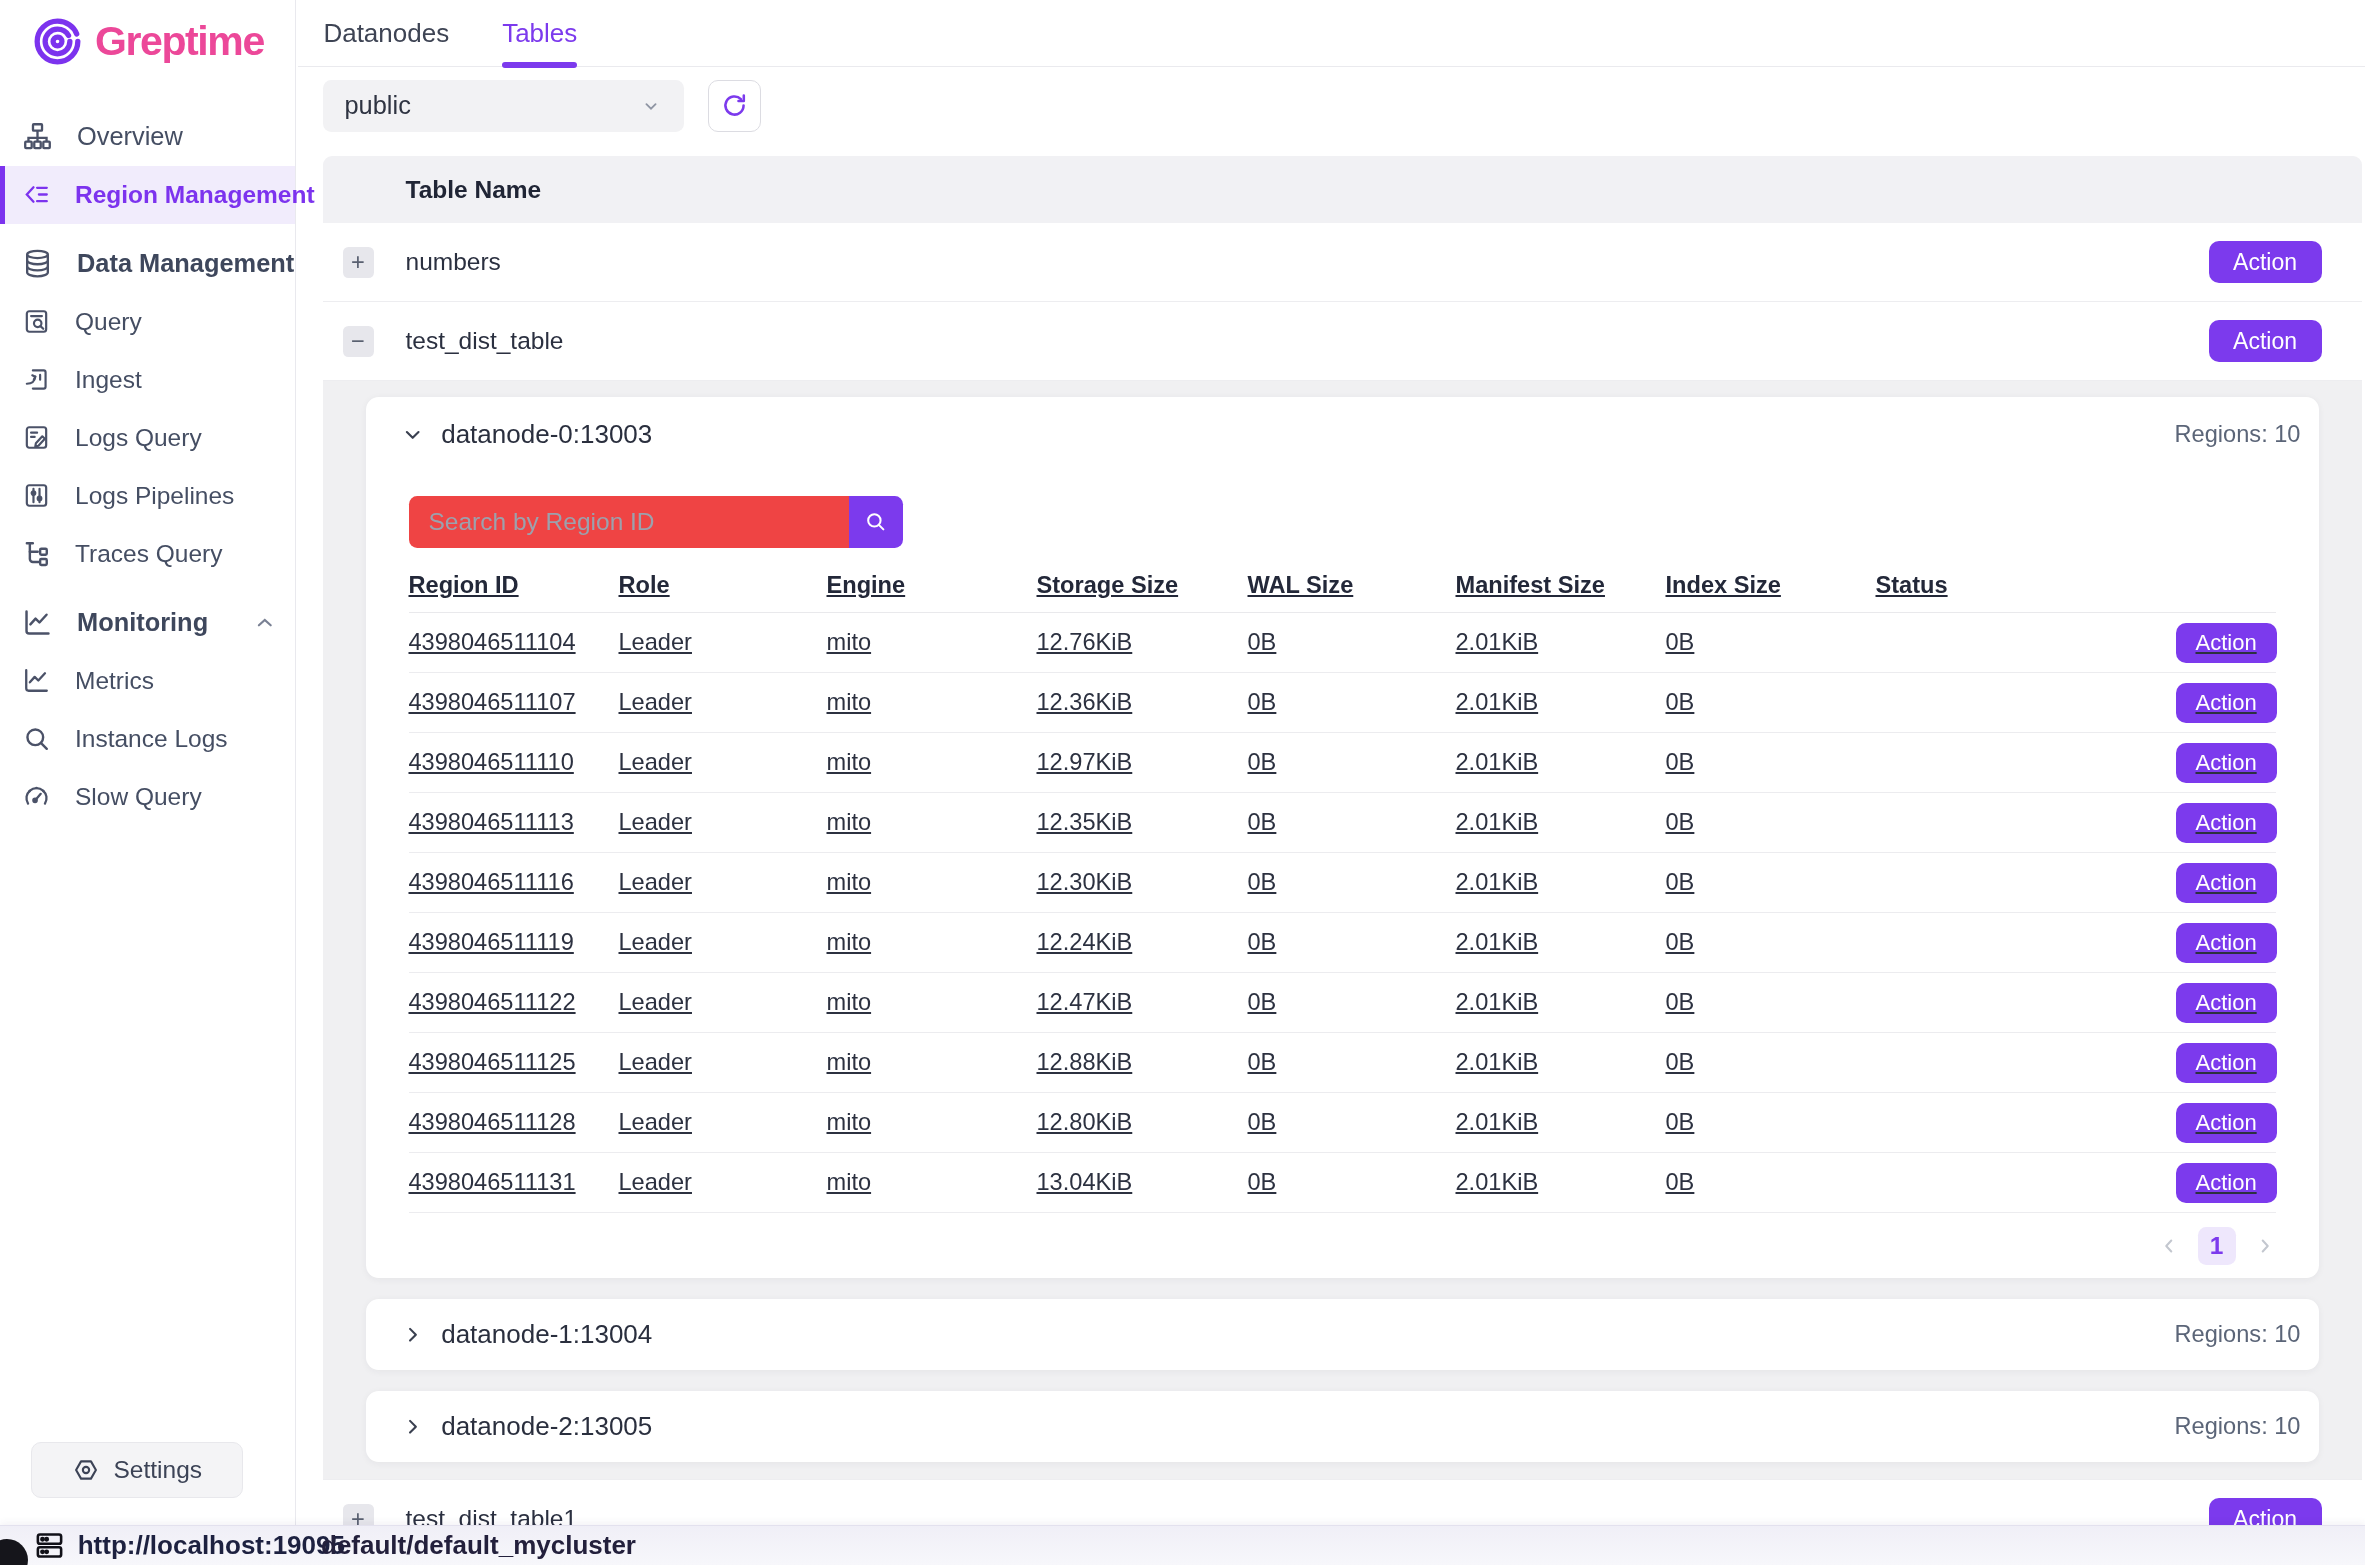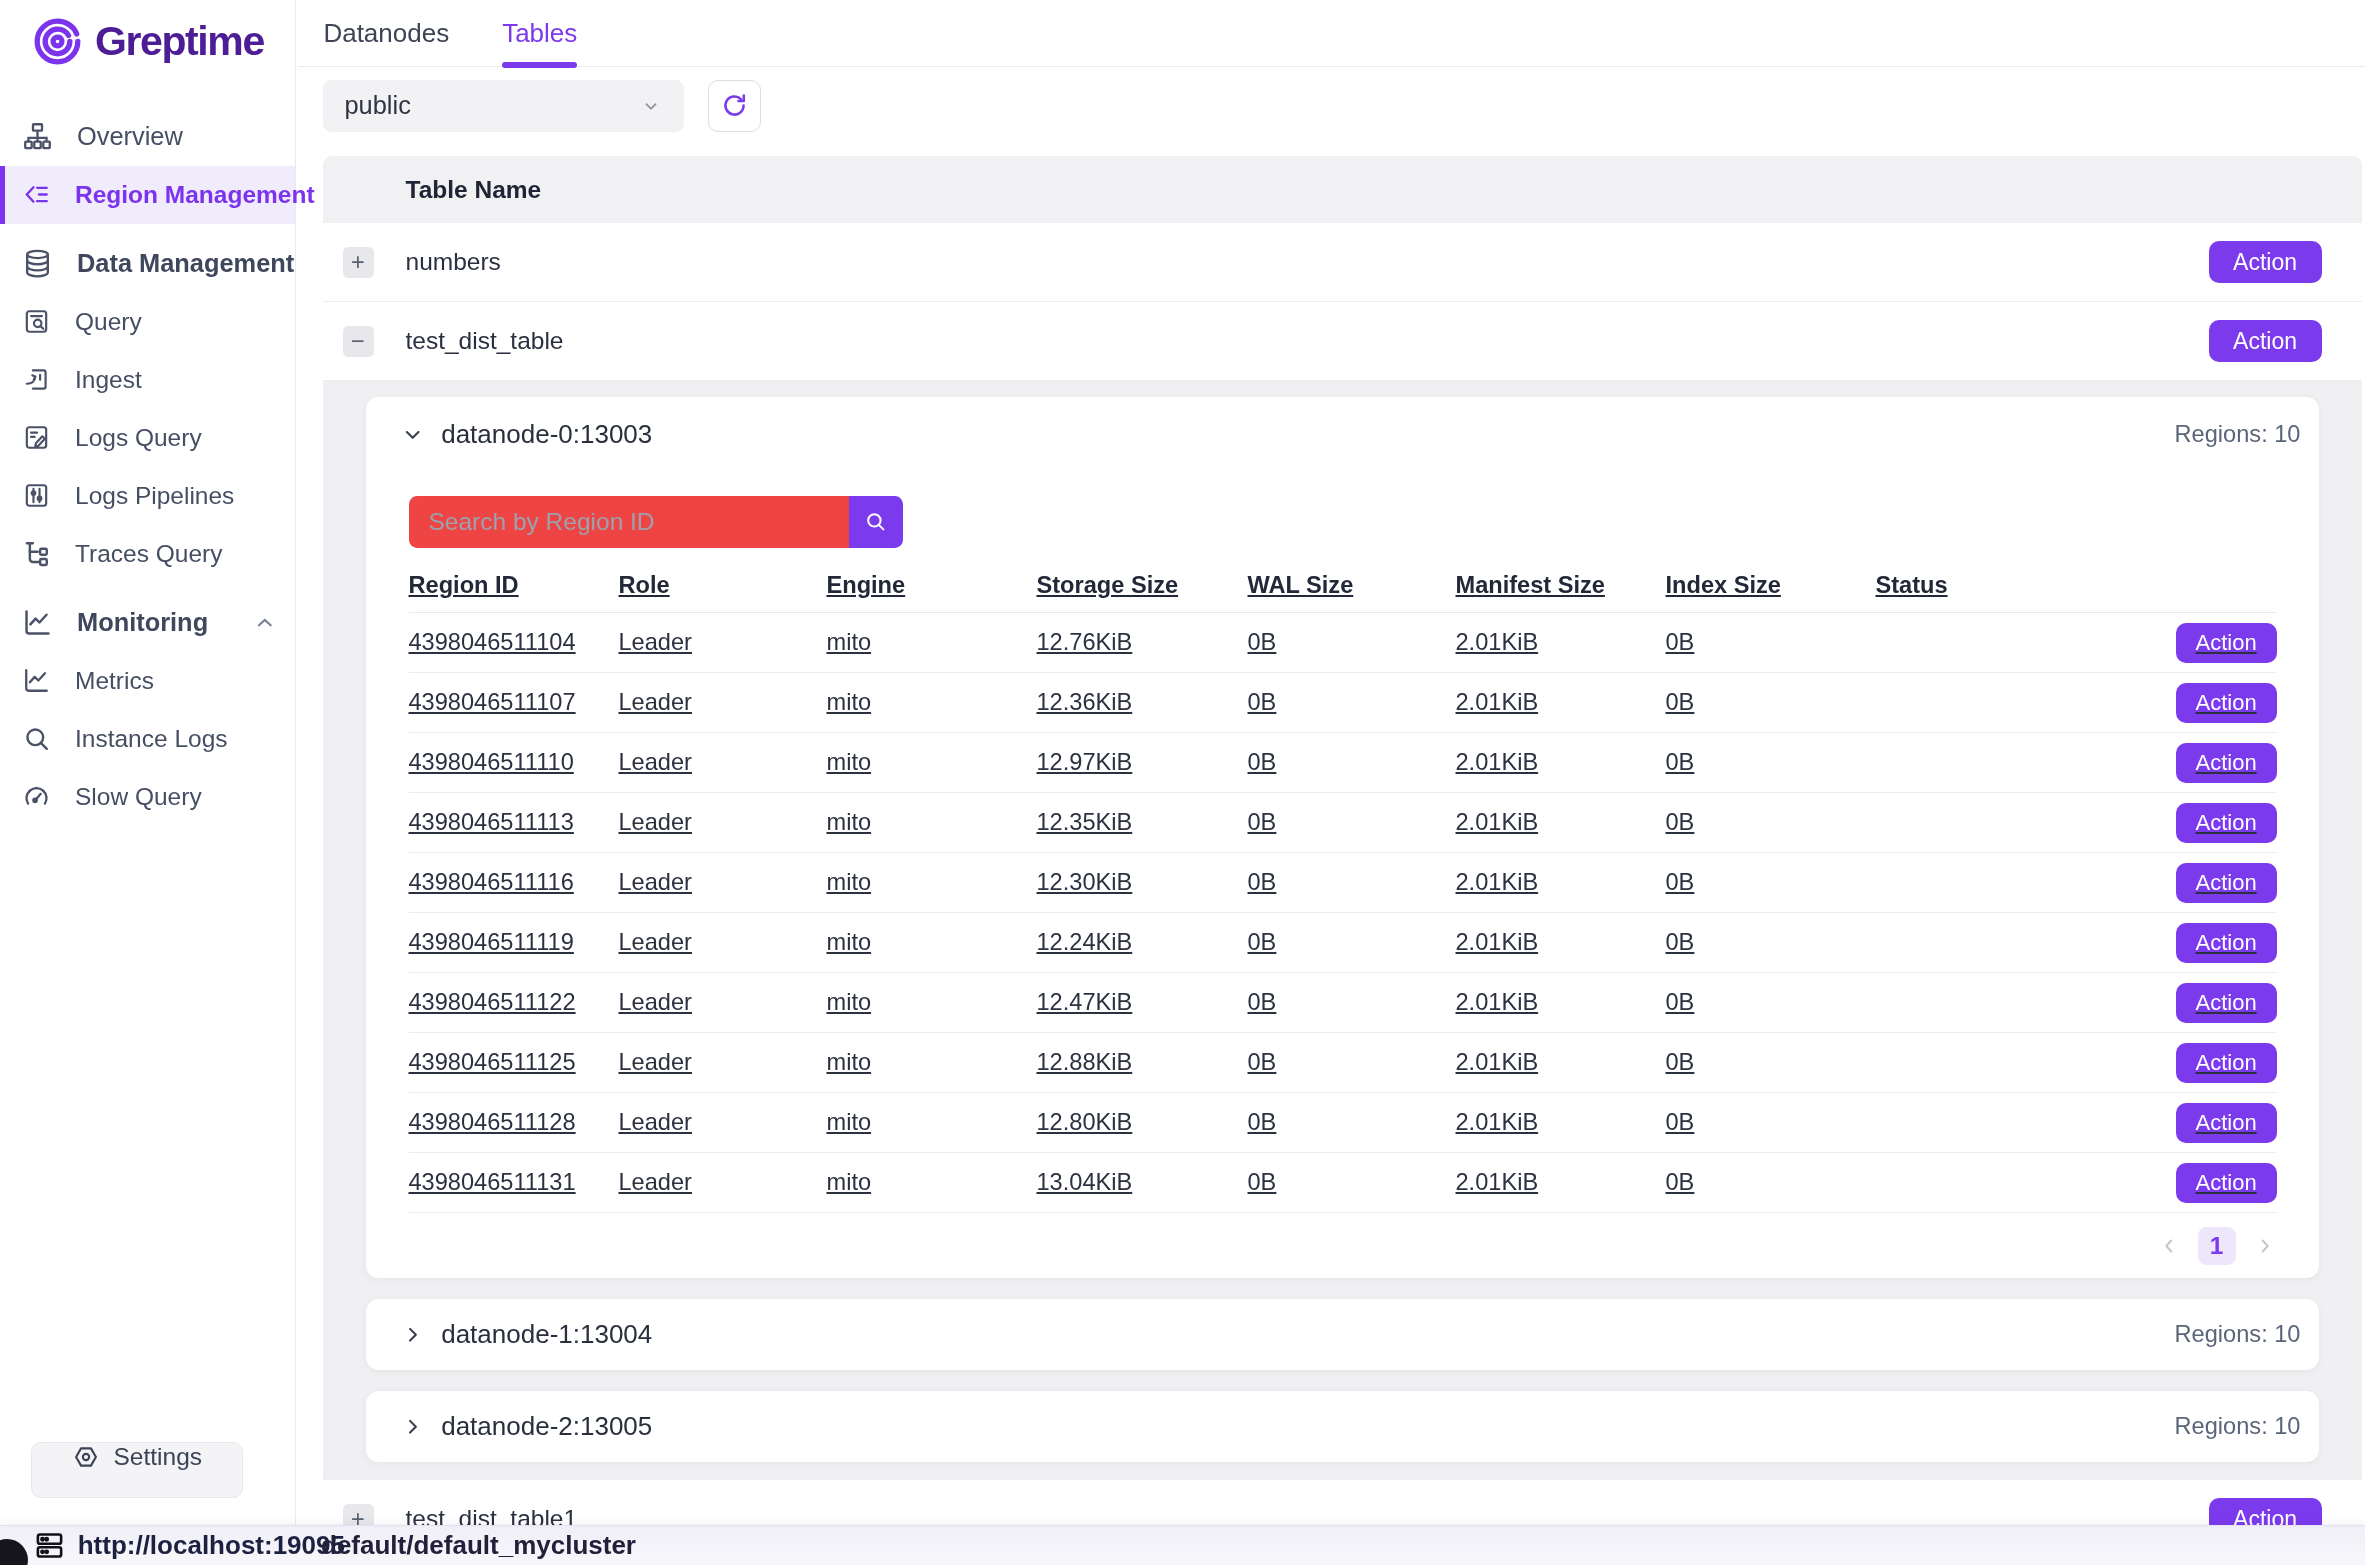--- a/index.html
+++ b/index.html
@@ -3,36 +3,36 @@
 <meta charset="utf-8">
 <style>
   * { margin:0; padding:0; box-sizing:border-box; }
   html,body { width:2366px; height:1566px; overflow:hidden; background:#fff;
     font-family:"Liberation Sans","DejaVu Sans",sans-serif; color:#2c3140; }
 
   
   .sidebar { position:absolute; left:0; top:0; width:296px; bottom:40px;
     background:#fff; border-right:1.8px solid #e9e9ee; z-index:2; }
   .logo { display:flex; align-items:center; gap:11px; padding:14.5px 0 0 31px; }
-  .logo-text { font-size:41px; font-weight:800; color:#4c1d95; letter-spacing:-1.4px; }
+  .logo-text { font-size:41px; font-weight:800; color:#ec4899; letter-spacing:-1.4px; }
   .nav { margin-top:40px; }
   .sitem { height:58px; display:flex; align-items:center; padding:0 18px 0 22px;
     font-size:25.4px; color:#454e63; cursor:pointer; position:relative; }
   .sitem .lbl { margin-left:24px; white-space:nowrap;text-align:center; }
   .sitem.group { font-weight:700; color:#3e475c; margin-top:11px; }
   .sitem.sub { padding-left:22px; font-size:24.5px; }
   .sitem.purple { color:#7c33ee; }
   .sitem.active { background:#f1ecfc; color:#7c33ee; font-weight:700; }
   .sitem.active::before { content:""; position:absolute; left:0; top:0; bottom:0;
     width:5.4px; background:#7c33ee; }
   .chev { margin-left:auto; }
   .ic { flex:0 0 auto; }
   .settings-btn { position:absolute; left:31px; bottom:27px; width:212px; height:56px;
     background:#f4f4f6; border:0.9px solid #e8e8ec; border-radius:10px; display:flex;
-    justify-content:center; gap:13.6px; font-size:24.5px; color:#3c4356;
+    align-items:center; justify-content:center; gap:13.6px; font-size:24.5px; color:#3c4356;
     cursor:pointer; }
 
   
   .main { position:absolute; left:298px; right:0; top:0; bottom:40px; background:#fff; }
   .tabbar { height:67px; border-bottom:1.8px solid #eaeaee; display:flex; gap:53px;
     align-items:stretch; padding-left:25.4px; }
   .tab { display:flex; align-items:center; font-size:26px; color:#3e4454;
     position:relative; cursor:pointer; }
   .tab.active { color:#7c3aed; }
   .tab.active .underline { position:absolute; left:0; right:0; bottom:-1.8px; height:6.3px;

